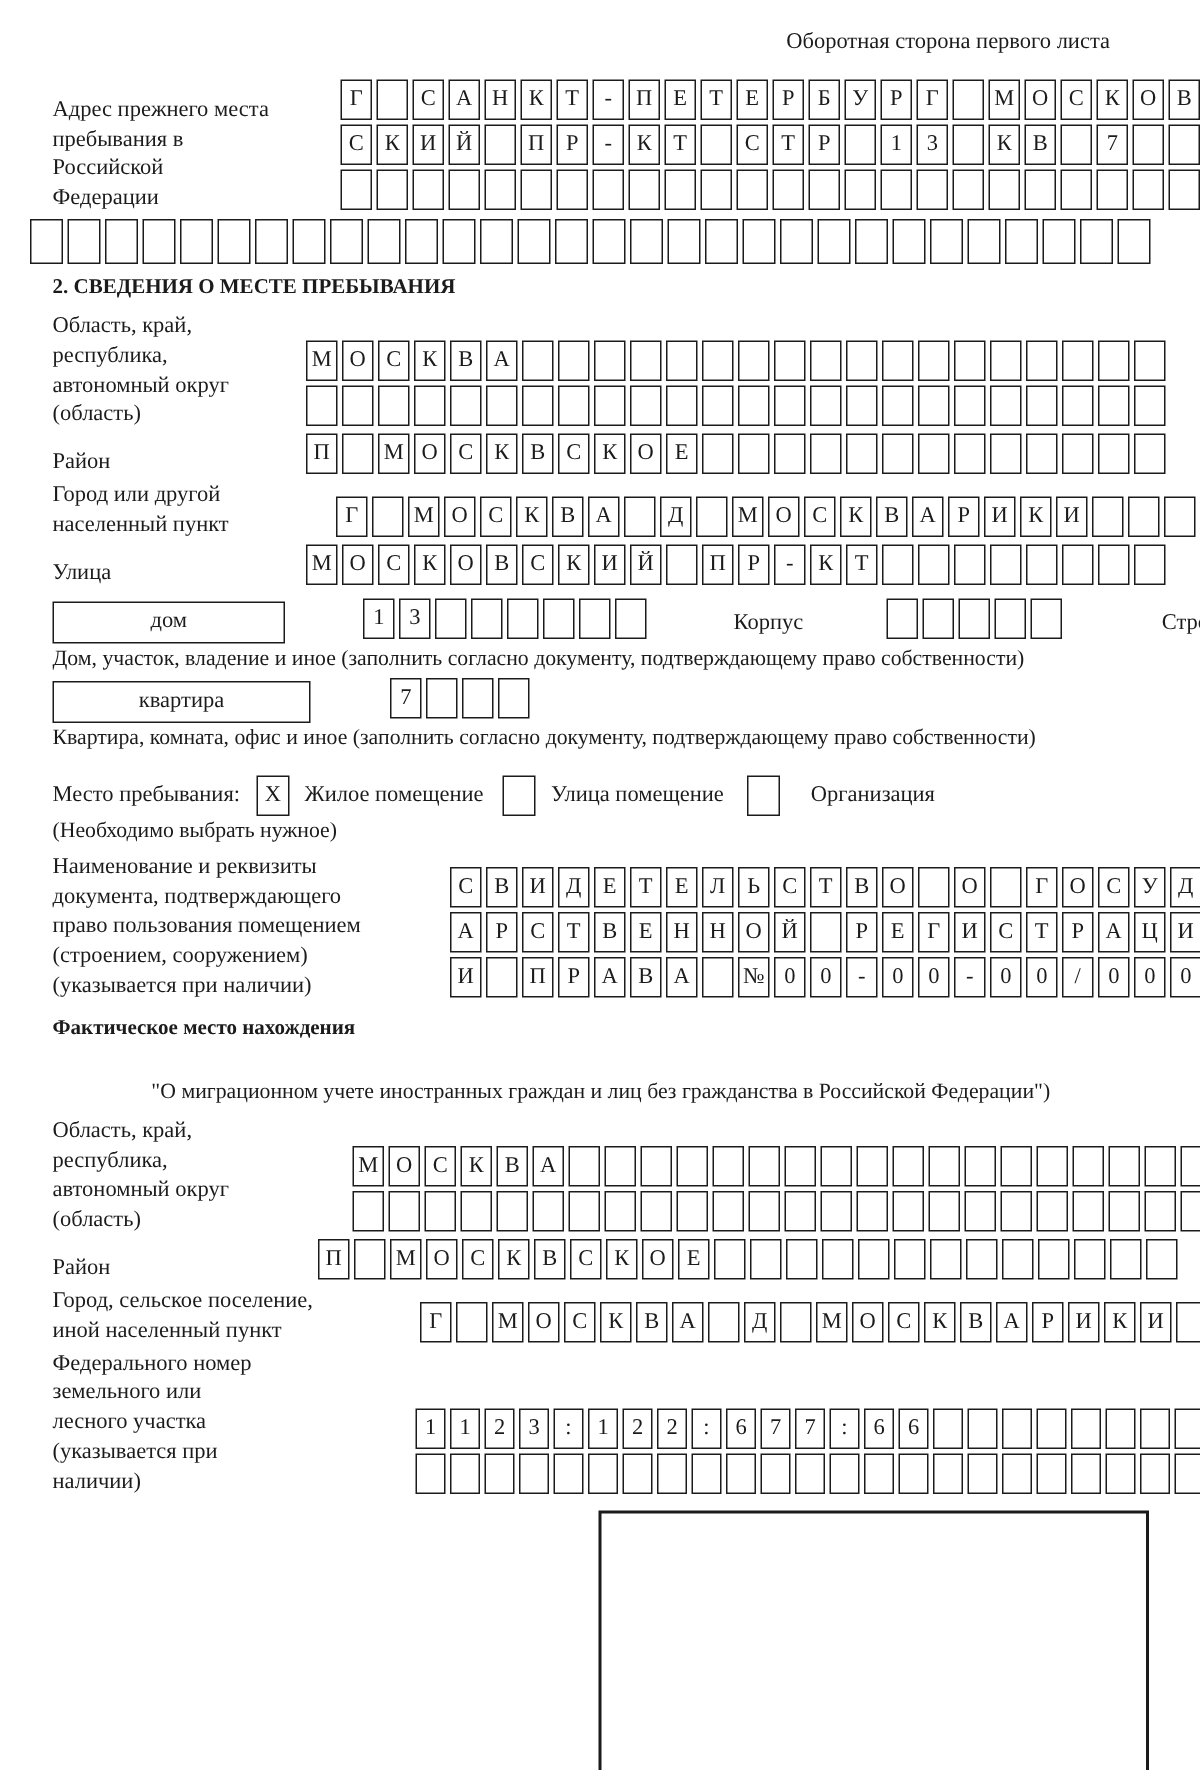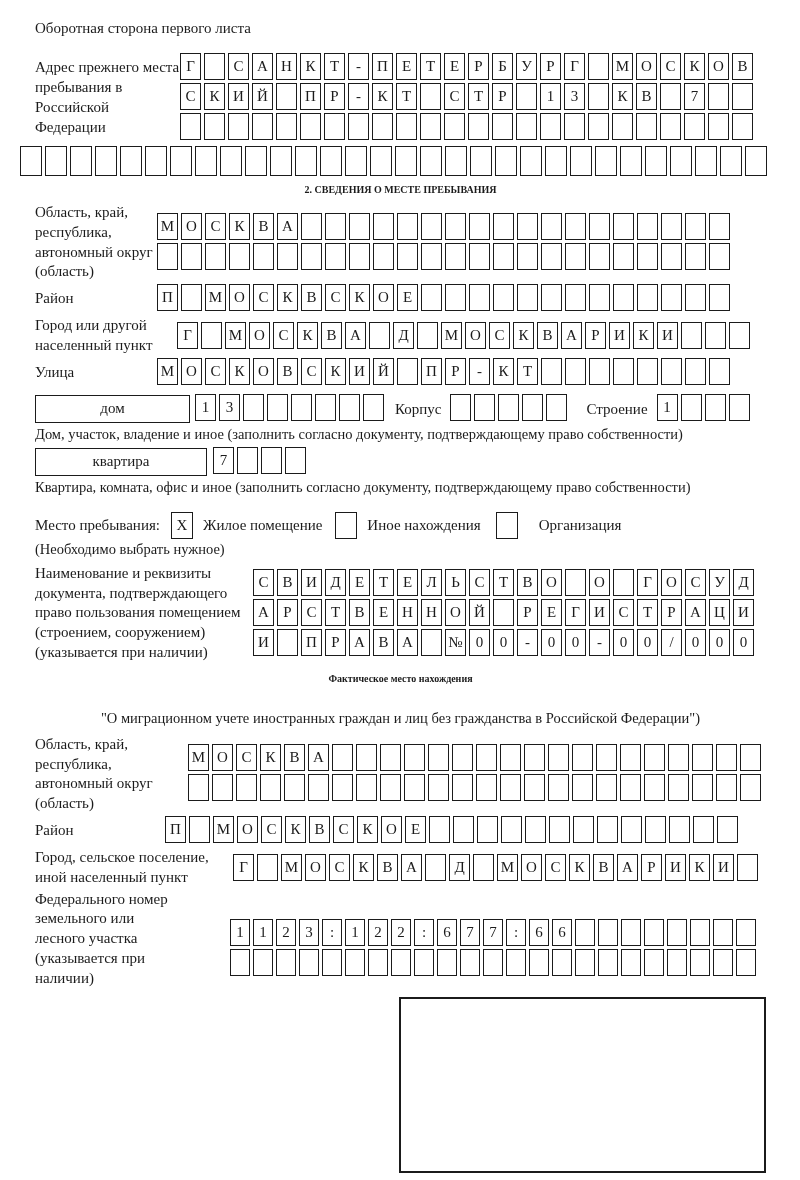--- a/index.html
+++ b/index.html
@@ -7,43 +7,43 @@
     position:relative;
     width:800px;height:1180px;
     box-sizing:border-box;
     padding:20px 34px 0 35px;
     background:#ffffff;
     color:#1b1b1b;
     font-family:"Liberation Serif","DejaVu Serif",serif;
     font-size:15px;
     overflow:hidden;
   }
-  .back-note{padding-right:26px;font-size:15px;margin-bottom:16px;}
-  .frow{display:flex;align-items:center;margin-bottom:2px;}
+  .back-note{text-align:right;padding-right:26px;font-size:15px;margin-bottom:16px;}
+  .frow{display:flex;align-items:flex-end;margin-bottom:2px;gap:47px;}
   .lbl{line-height:1.32;flex:none;}
   .w145{width:145px;}
   .w120{width:122px;}
   .w190{width:190px;}
   .w150{width:150px;}
   .w218{width:218px;}
   .cellcol{display:flex;flex-direction:column;}
   .cells{display:flex;margin-bottom:3px;}
   .cell{
     flex:none;box-sizing:border-box;
     width:21px;height:27px;margin-right:3px;
     border:1.5px solid #1b1b1b;
     display:flex;align-items:center;justify-content:center;
     font-size:15px;line-height:1;
   }
   .cells.big .cell{width:22px;height:30px;}
   .cells.sm .cell{width:20px;}
   .fullrow{margin-left:-15px;margin-top:3px;}
   .caption{font-size:14.5px;margin:1px 0 4px 0;}
   .caption.center{text-align:center;}
-  .h-sec{font-weight:bold;font-size:10px;text-align:center;margin:8px 0 8px 0;}
+  .h-sec{font-weight:bold;font-size:14px;margin:8px 0 8px 0;}
   .boxlbl{
     flex:none;box-sizing:border-box;border:1.5px solid #1b1b1b;
     height:28px;display:flex;align-items:center;justify-content:center;
   }
   .boxlbl.dom{width:155px;margin-right:5px;}
   .boxlbl.kv{width:172px;margin-right:6px;}
   .fieldword{line-height:28px;padding:0 9px 0 8px;flex:none;}
   .chkrow{display:flex;align-items:center;margin-top:16px;margin-bottom:2px;}
   .chk{
     flex:none;box-sizing:border-box;width:22px;height:27px;
@@ -376,21 +376,21 @@
         <span class="cell"></span>
       </div>
   </div>
   <div class="caption">Квартира, комната, офис и иное (заполнить согласно документу, подтверждающему право собственности)</div>
 
   <div class="chkrow">
     <span>Место пребывания:</span>
     <span class="chk" style="margin-left:11px;">X</span>
     <span style="margin-left:10px;">Жилое помещение</span>
     <span class="chk" style="margin-left:13px;"></span>
-    <span style="margin-left:10px;">Иное нахождения</span>
+    <span style="margin-left:10px;">Улица помещение</span>
     <span class="chk" style="margin-left:15px;"></span>
     <span style="margin-left:21px;">Организация</span>
   </div>
   <div class="hint">(Необходимо выбрать нужное)</div>
 
   <div class="frow">
     <div class="lbl w218">Наименование и реквизиты документа, подтверждающего право пользования помещением (строением, сооружением) (указывается при наличии)</div>
     <div class="cellcol doc-cells">
       <div class="cells">
           <span class="cell">С</span>

